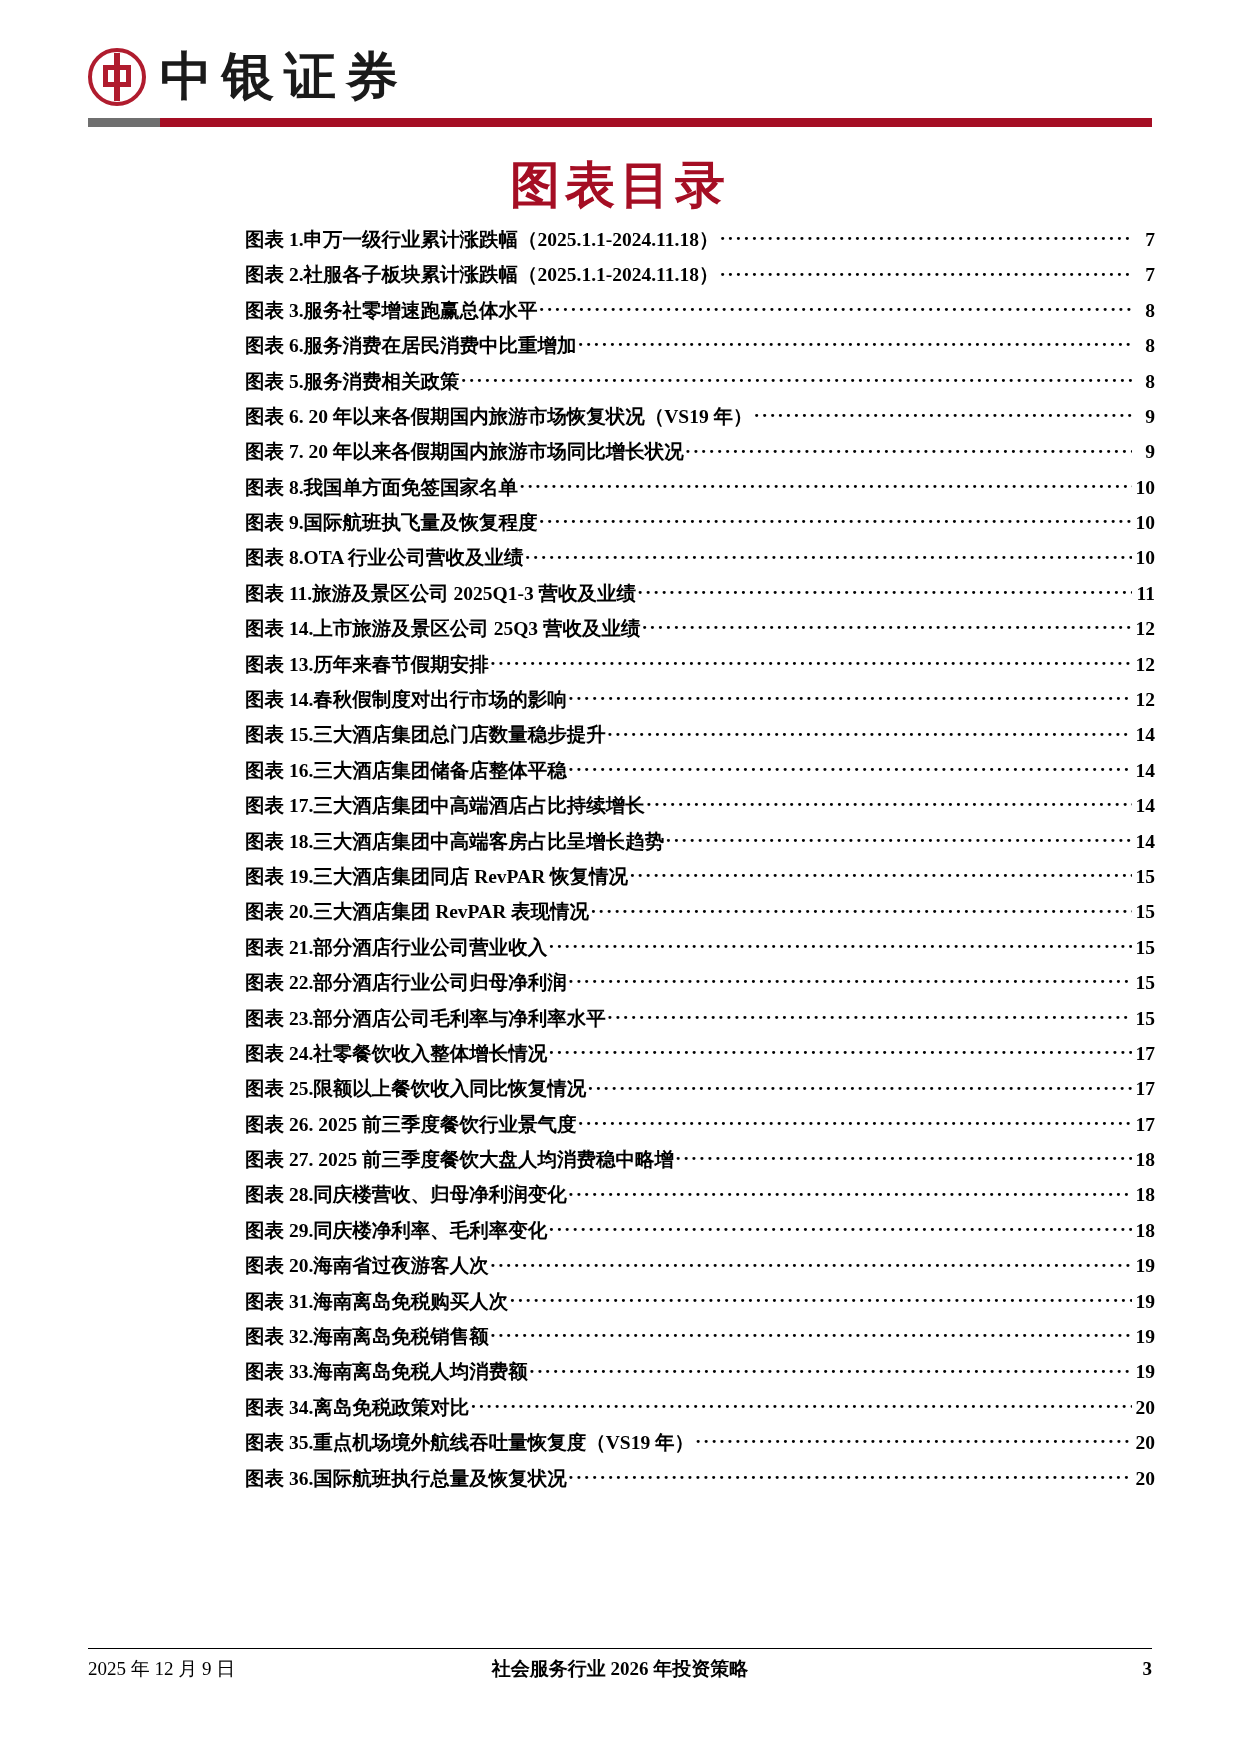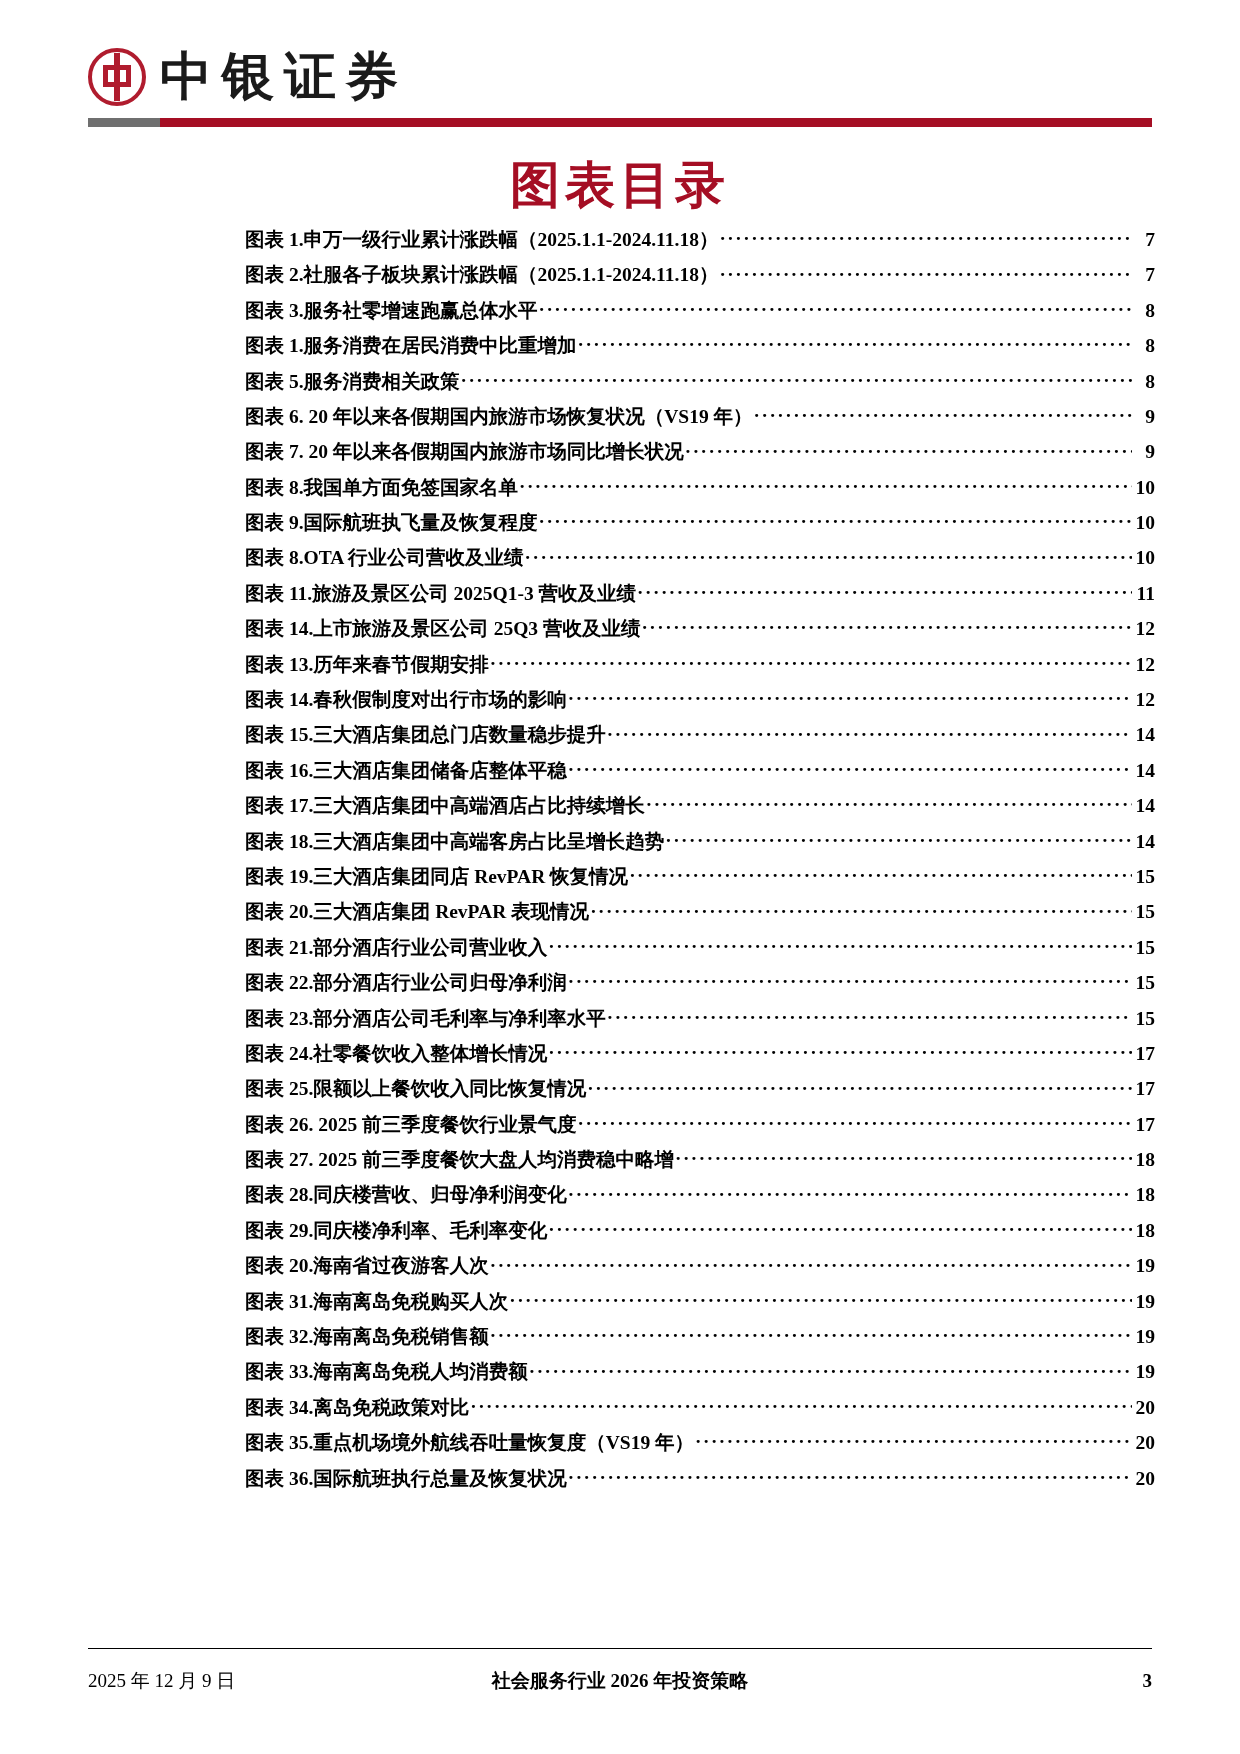--- a/index.html
+++ b/index.html
@@ -155,21 +155,21 @@
   .footer-line {
     position: absolute;
     left: 0; top: 0;
     width: 1064px;
     height: 1px;
     background: #000000;
   }
   .footer-inner {
     position: absolute;
     left: 0;
-    top: 20px;
+    top: 8px;
     width: 1064px;
     display: flex;
     align-items: baseline;
     font-size: 19px;
   }
   .footer-date {
     flex: 0 0 auto;
     width: 300px;
     text-align: left;
   }
@@ -217,21 +217,21 @@
         <span class="toc-label">图表 2.社服各子板块累计涨跌幅（2025.1.1-2024.11.18）</span>
         <span class="toc-dots">··································································································································································································</span>
         <span class="toc-page">7</span>
       </div>
       <div class="toc-entry">
         <span class="toc-label">图表 3.服务社零增速跑赢总体水平</span>
         <span class="toc-dots">··································································································································································································</span>
         <span class="toc-page">8</span>
       </div>
       <div class="toc-entry">
-        <span class="toc-label">图表 1.服务消费在居民消费中比重增加</span>
+        <span class="toc-label">图表 6.服务消费在居民消费中比重增加</span>
         <span class="toc-dots">··································································································································································································</span>
         <span class="toc-page">8</span>
       </div>
       <div class="toc-entry">
         <span class="toc-label">图表 5.服务消费相关政策</span>
         <span class="toc-dots">··································································································································································································</span>
         <span class="toc-page">8</span>
       </div>
       <div class="toc-entry">
         <span class="toc-label">图表 6. 20 年以来各假期国内旅游市场恢复状况（VS19 年）</span>

